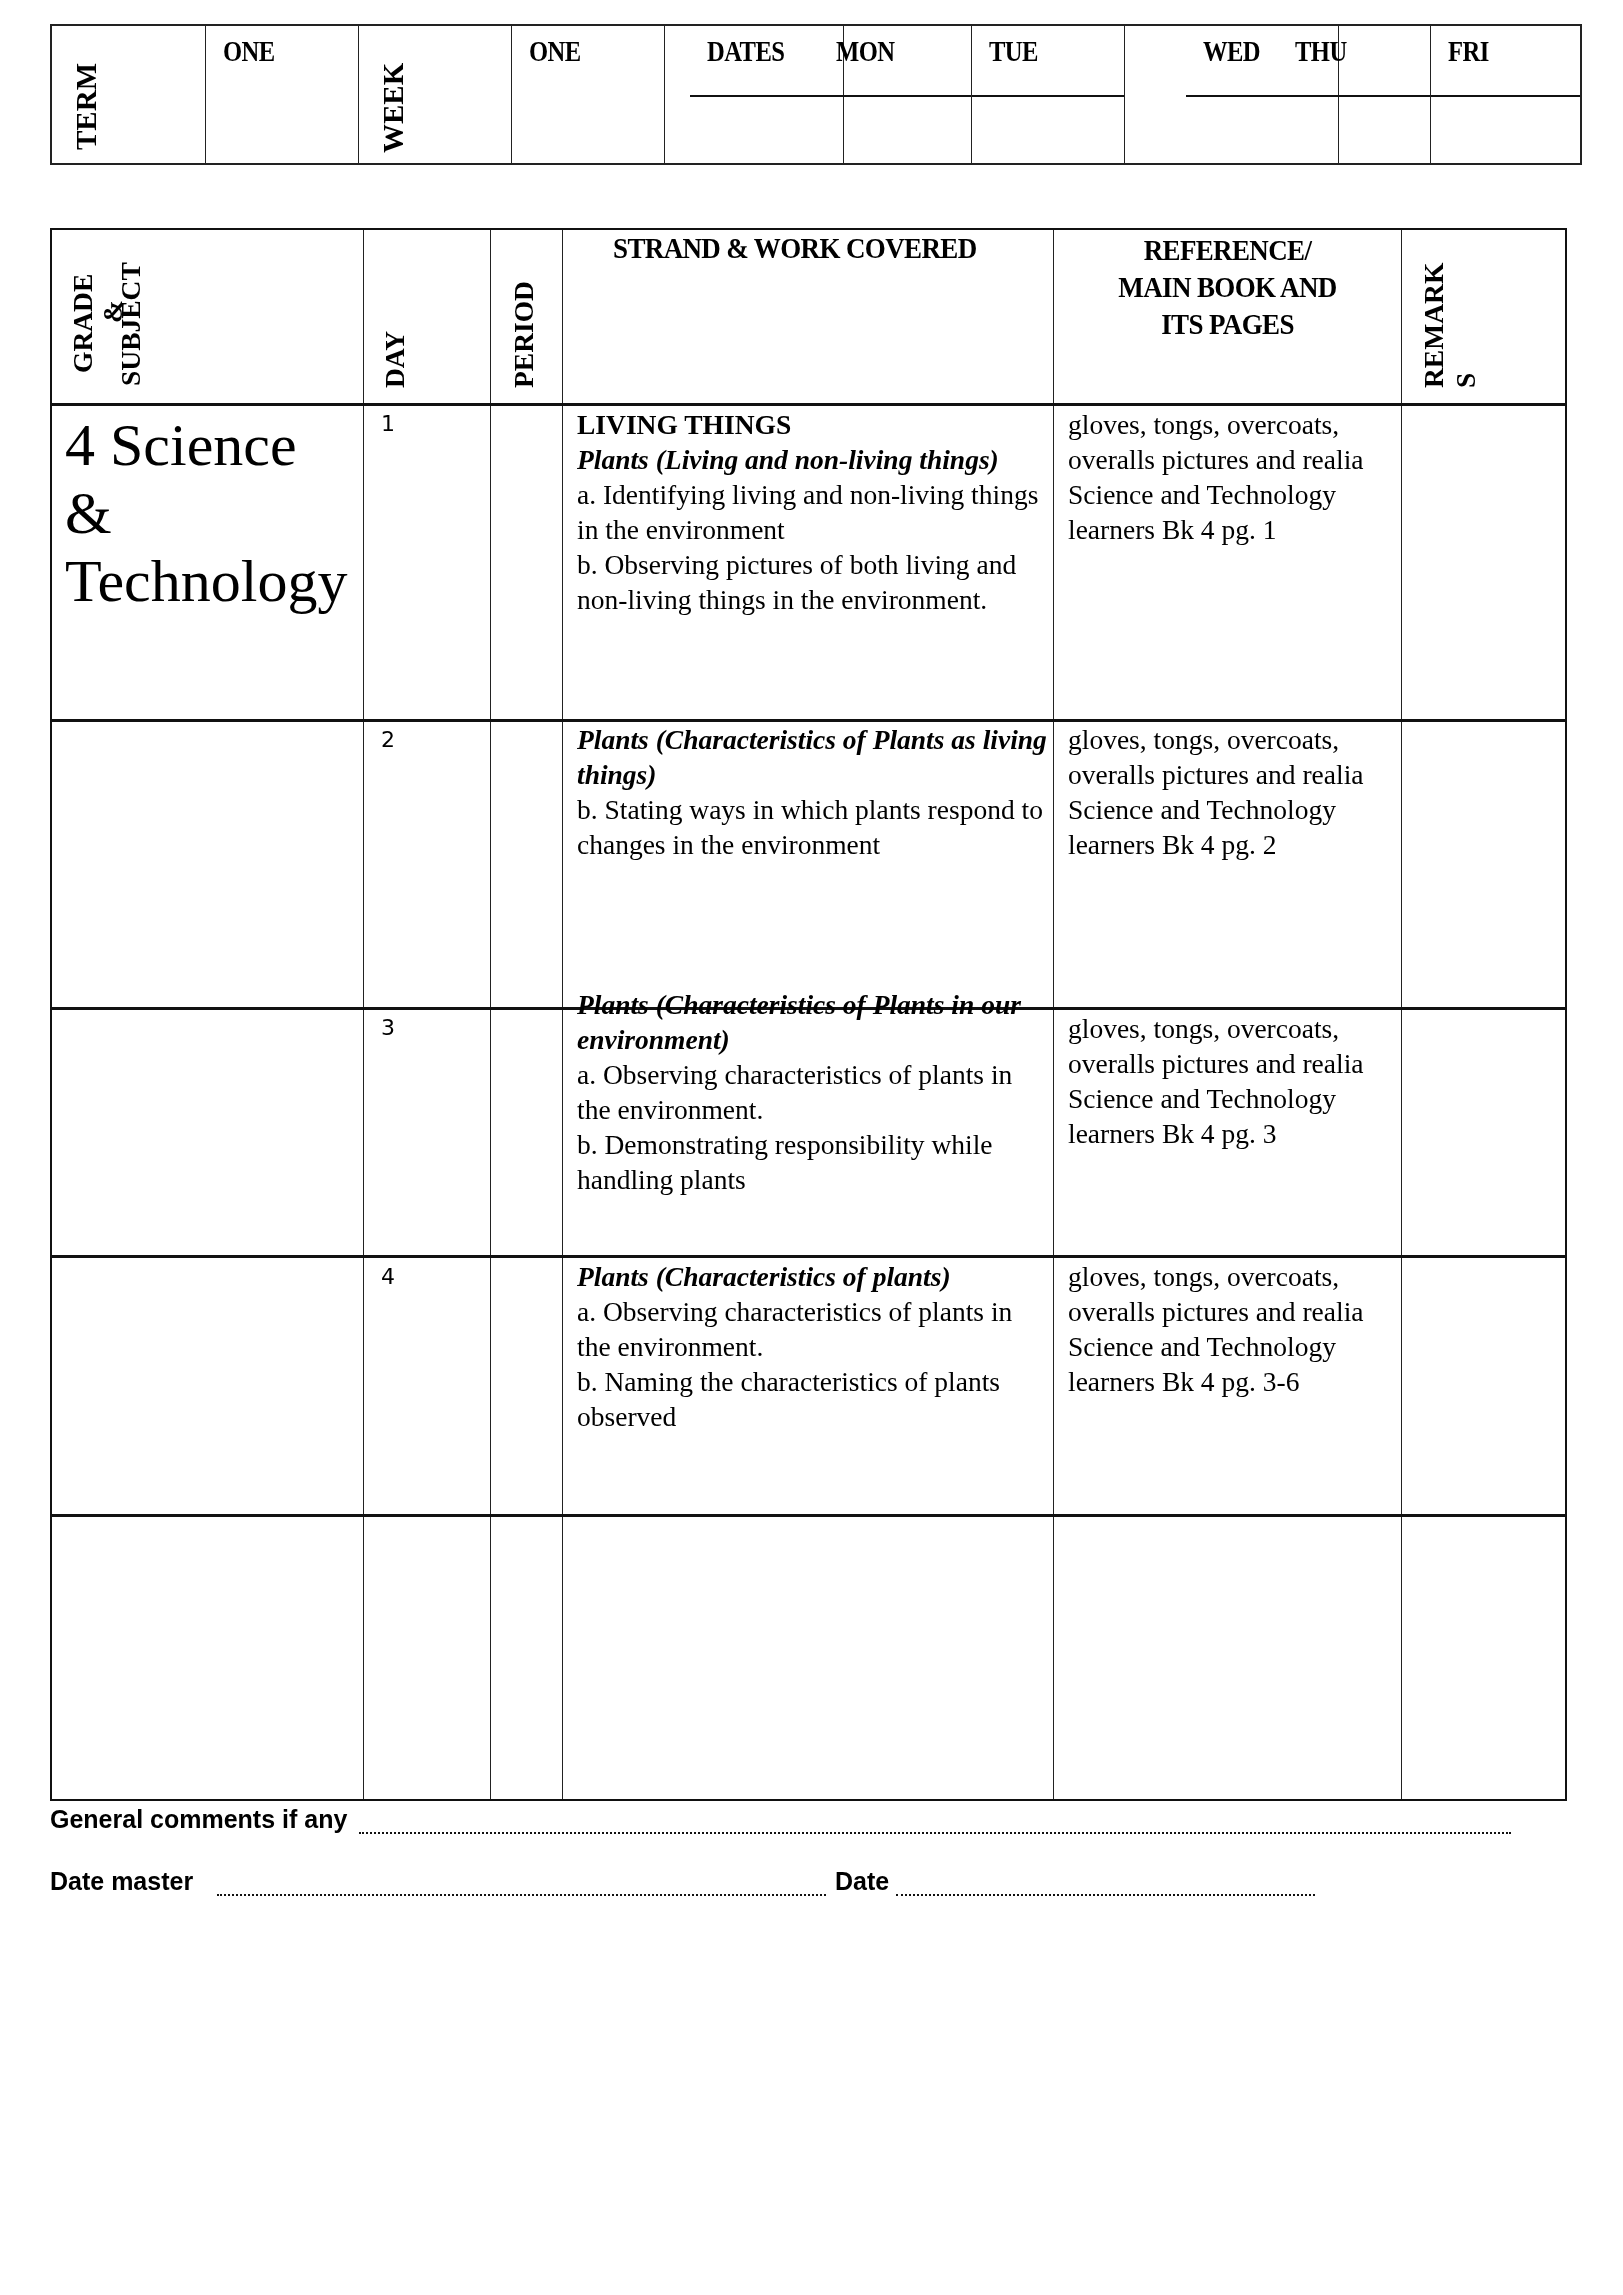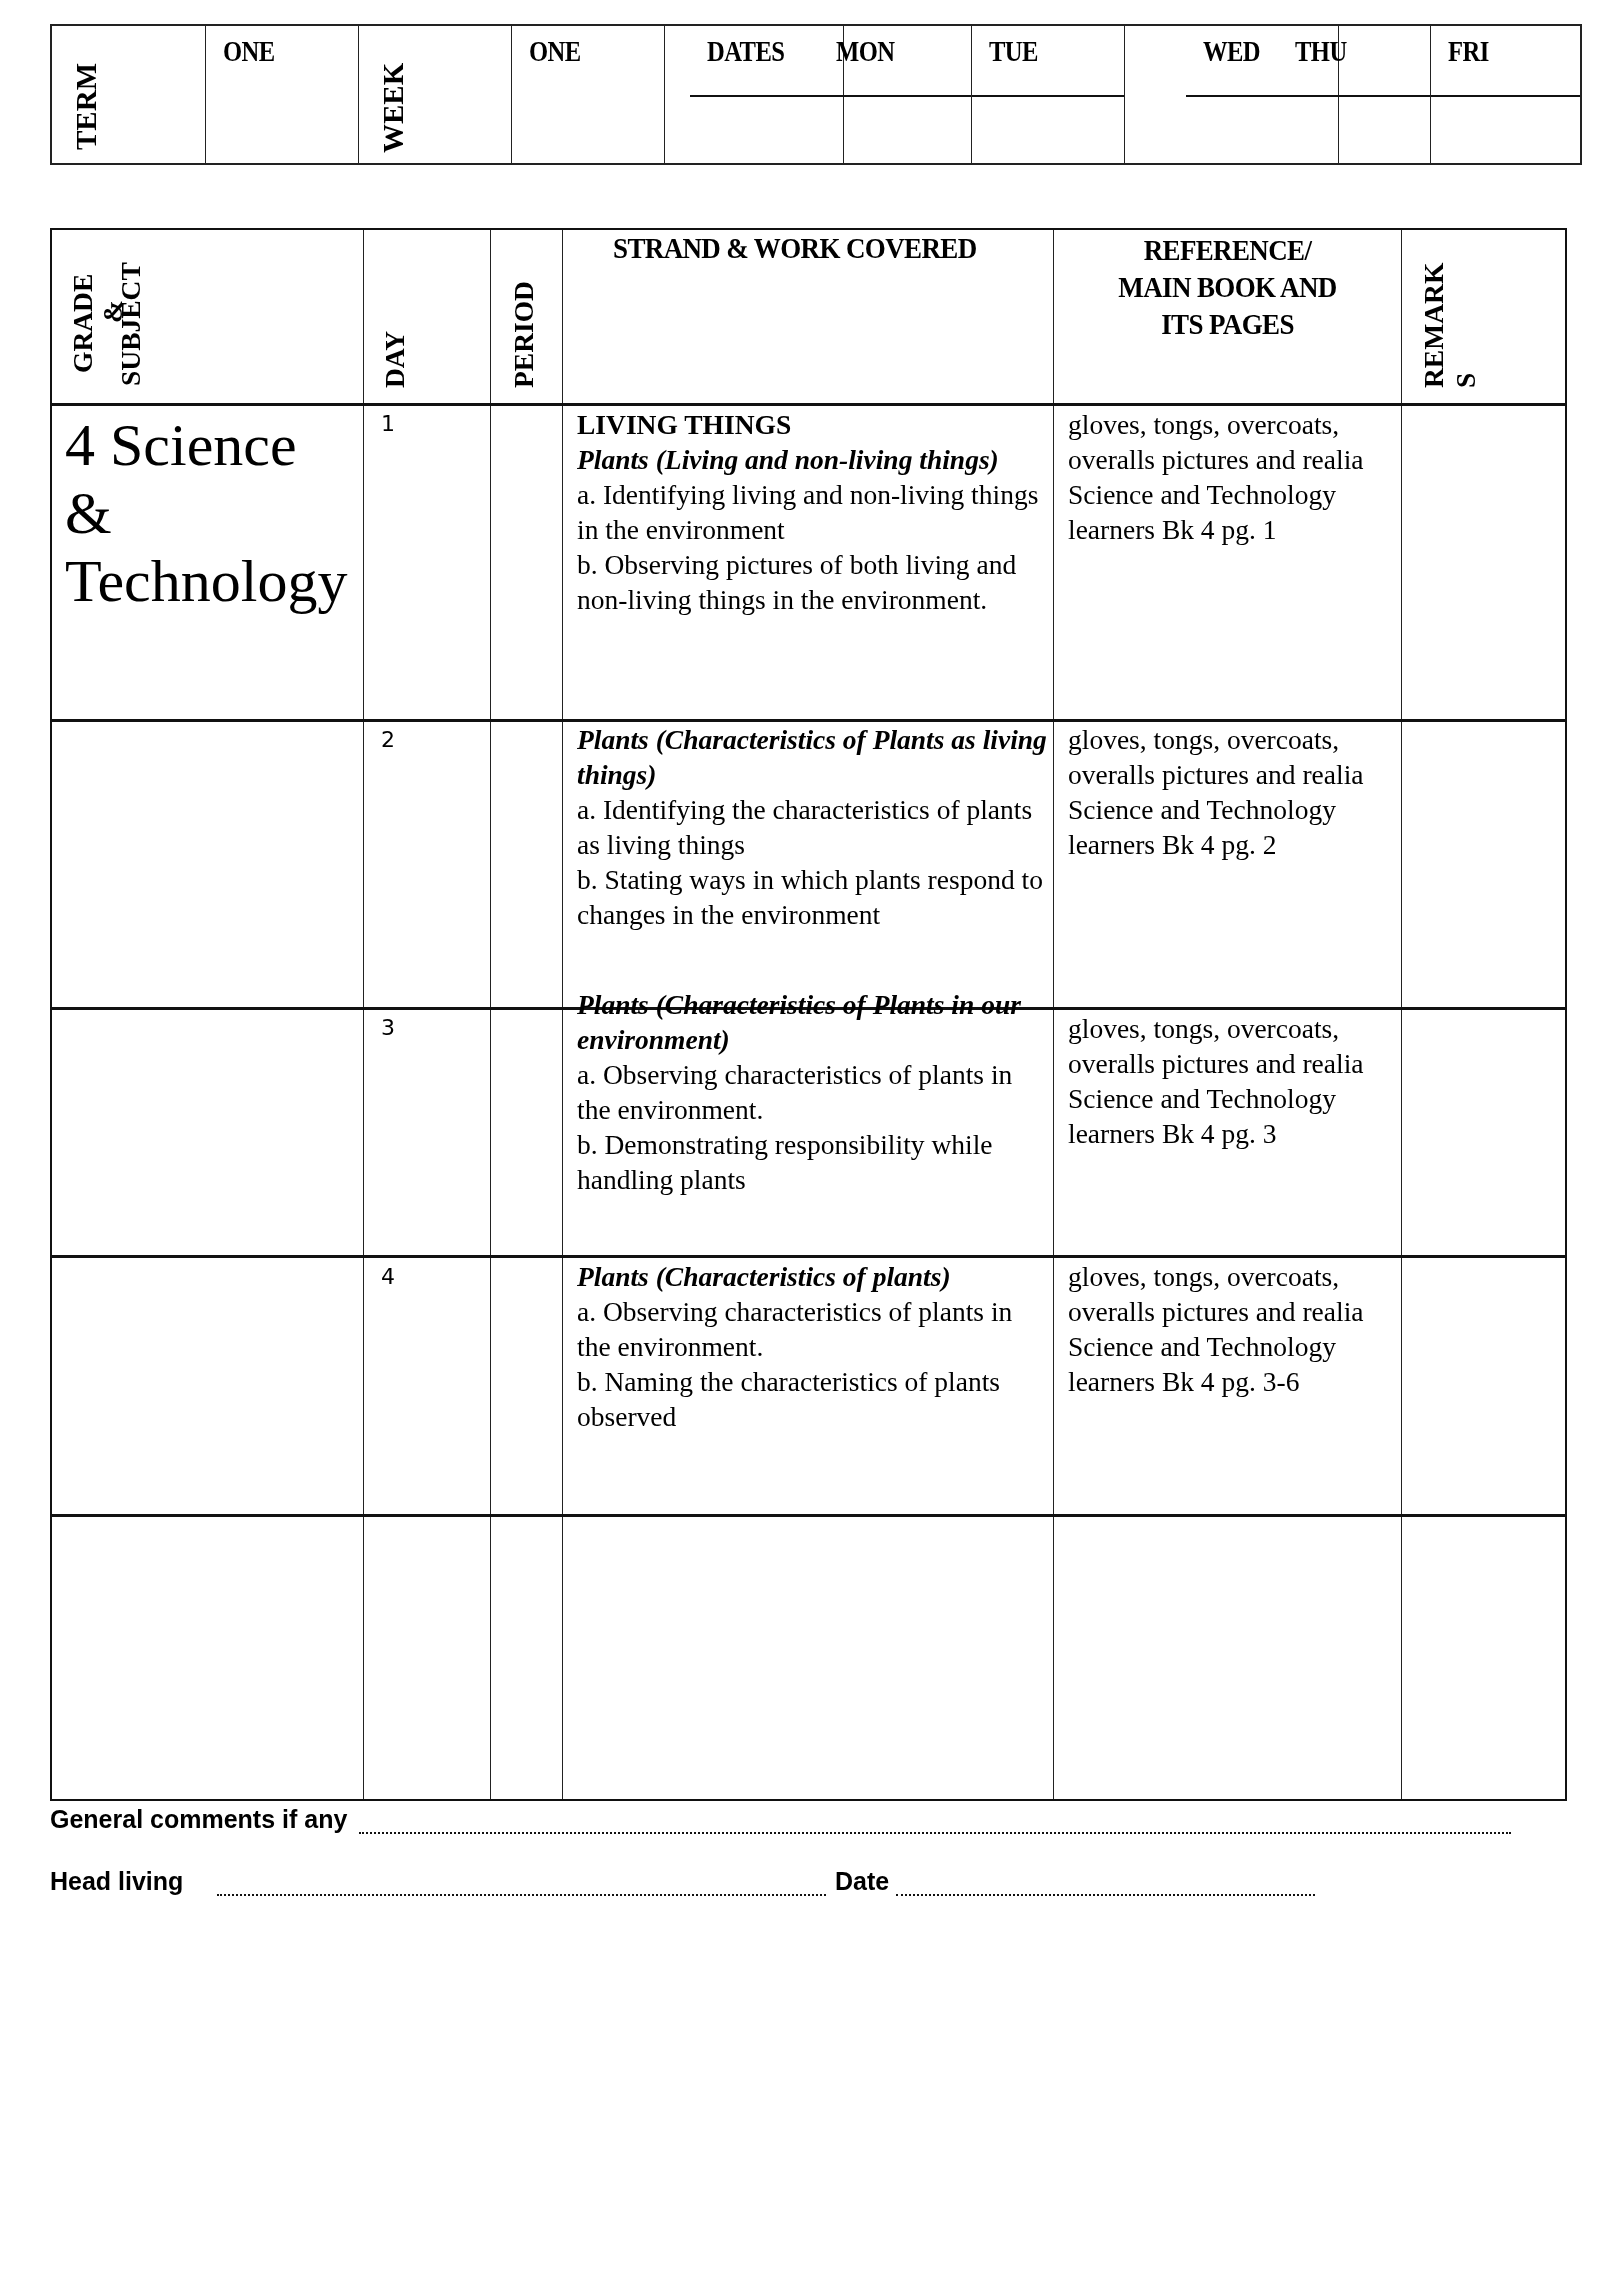--- a/index.html
+++ b/index.html
@@ -143,21 +143,20 @@
     <div>b. Observing pictures of both living and non-living things in the environment.</div>
   </div>
   <div class="abs ref" style="left:1016px;top:177px;width:327px;">gloves, tongs, overcoats, overalls pictures and realia Science and Technology learners Bk 4 pg. 1</div>
   <div class="abs" style="left:1350px;top:175px;width:164px;height:314px;"></div>
 
   <div class="abs" style="left:0;top:492px;width:311px;height:285px;"></div>
   <div class="abs day-num" style="left:329px;top:497px;">2</div>
   <div class="abs" style="left:439px;top:492px;width:71px;height:285px;"></div>
   <div class="abs work" style="left:525px;top:492px;width:471px;">
     <div class="head-italic">Plants (Characteristics of Plants as living things)</div>
-    <div>a. Identifying the characteristics of plants as living things</div>
     <div>b. Stating ways in which plants respond to changes in the environment</div>
   </div>
   <div class="abs ref" style="left:1016px;top:492px;width:327px;">gloves, tongs, overcoats, overalls pictures and realia Science and Technology learners Bk 4 pg. 2</div>
   <div class="abs" style="left:1350px;top:492px;width:164px;height:285px;"></div>
 
   <div class="abs" style="left:0;top:779px;width:311px;height:246px;"></div>
   <div class="abs day-num" style="left:329px;top:785px;">3</div>
   <div class="abs" style="left:439px;top:779px;width:71px;height:246px;"></div>
   <div class="abs work" style="left:525px;top:757px;width:471px;">
     <div class="head-italic">Plants (Characteristics of Plants in our environment)</div>
@@ -182,17 +181,17 @@
   <div class="abs" style="left:313px;top:1286px;width:125px;height:283px;"></div>
   <div class="abs" style="left:439px;top:1286px;width:71px;height:283px;"></div>
   <div class="abs" style="left:512px;top:1286px;width:489px;height:283px;"></div>
   <div class="abs" style="left:1002px;top:1286px;width:347px;height:283px;"></div>
   <div class="abs" style="left:1350px;top:1286px;width:164px;height:283px;"></div>
 </div>
 
 <div class="abs foot" style="left:50px;top:1805px;">General comments if any</div>
 <div class="dots" style="left:359px;top:1832px;width:1152px;"></div>
 
-<div class="abs foot" style="left:50px;top:1867px;">Head living</div>
+<div class="abs foot" style="left:50px;top:1867px;">Date master</div>
 <div class="dots" style="left:217px;top:1894px;width:609px;"></div>
 <div class="abs foot" style="left:835px;top:1867px;">Date</div>
 <div class="dots" style="left:896px;top:1894px;width:419px;"></div>
 
 
 </body></html>

